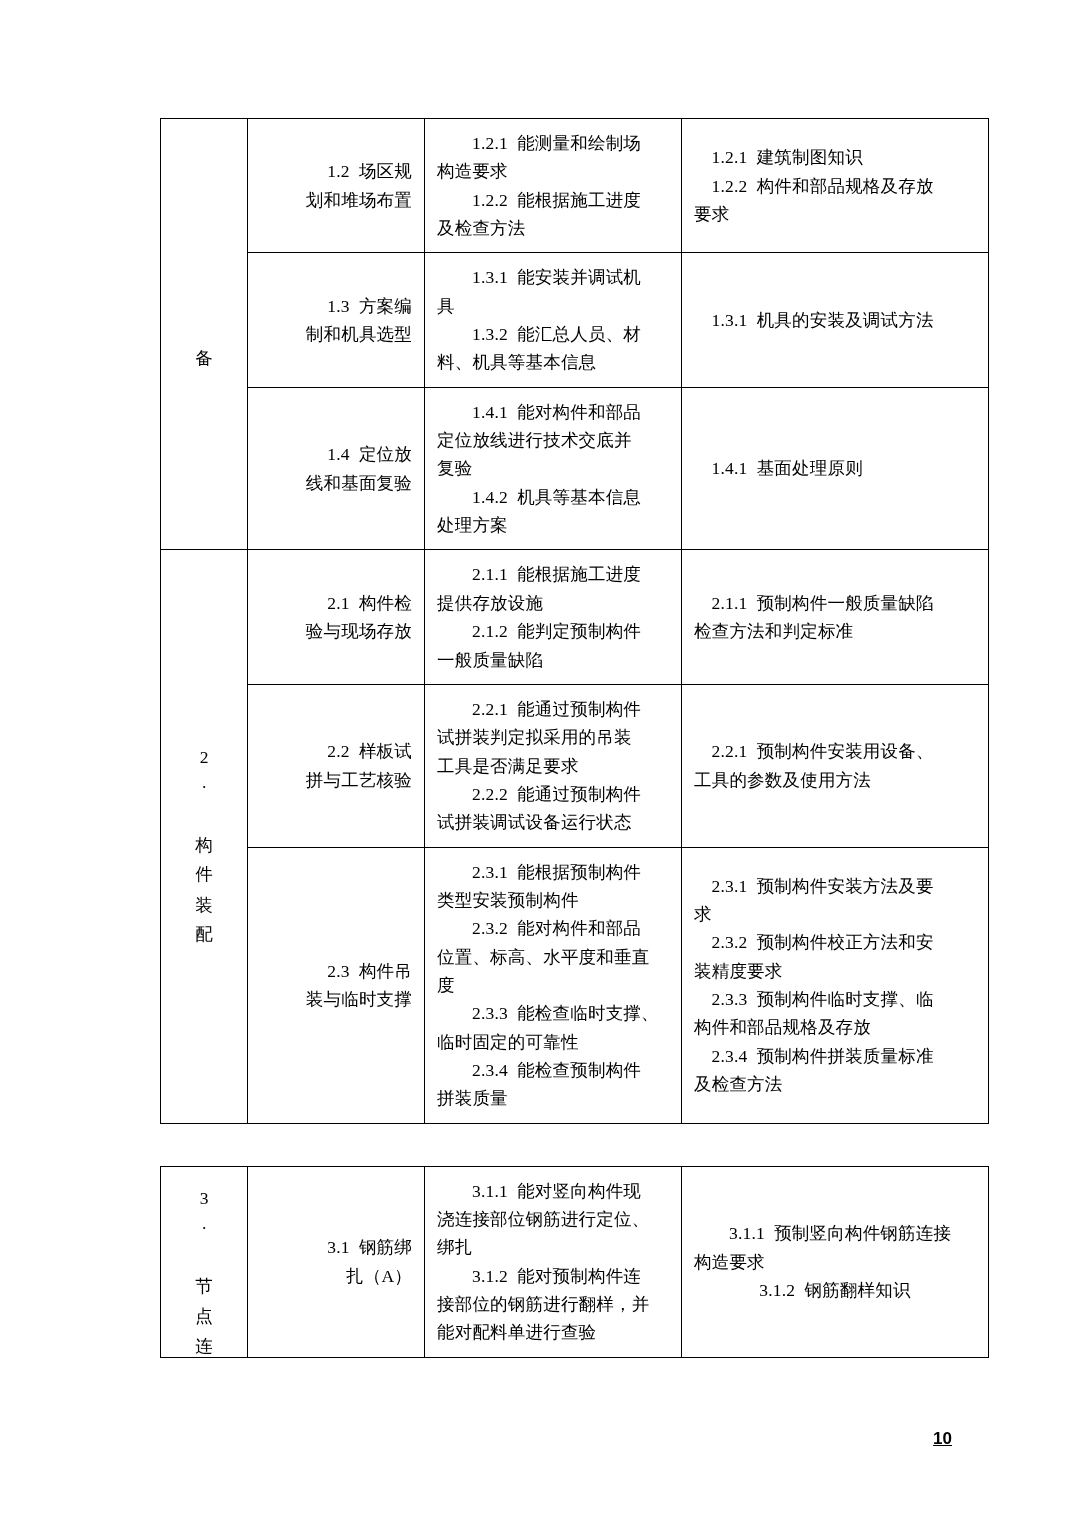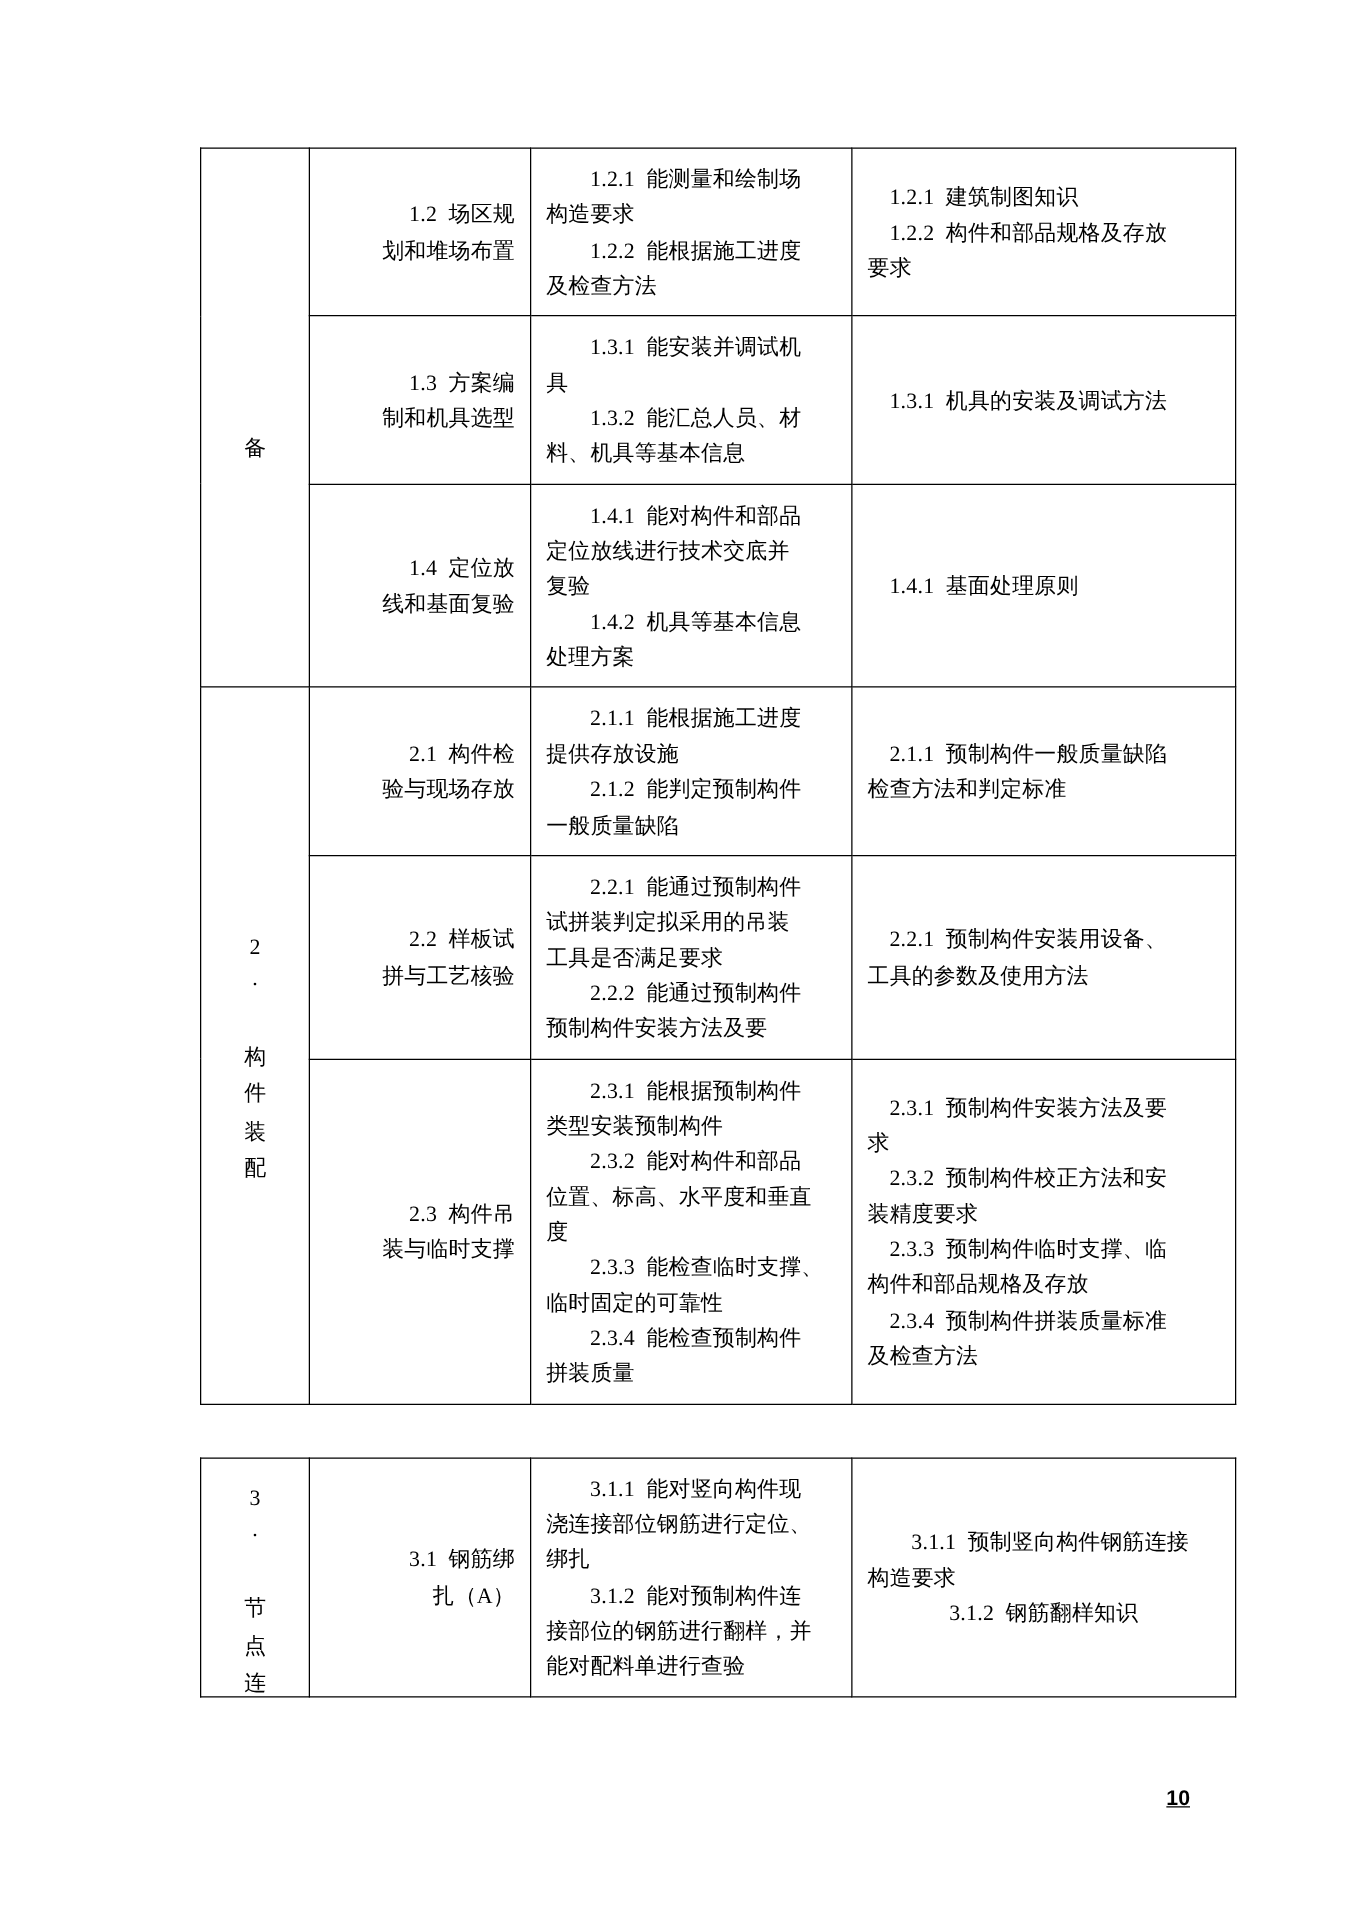--- a/index.html
+++ b/index.html
@@ -170,21 +170,21 @@
       <tr>
         <td class="col-task">
           <span class="line">2.2  样板试
 拼与工艺核验</span>
         </td>
         <td class="col-skill">
           <span class="line ind">2.2.1  能通过预制构件</span>
           <span class="line">试拼装判定拟采用的吊装</span>
           <span class="line">工具是否满足要求</span>
           <span class="line ind">2.2.2  能通过预制构件</span>
-          <span class="line">预制构件安装方法及要</span>
+          <span class="line">试拼装调试设备运行状态</span>
         </td>
         <td class="col-knowledge">
           <span class="line ind1">2.2.1  预制构件安装用设备、</span>
           <span class="line">工具的参数及使用方法</span>
         </td>
       </tr>
       <tr>
         <td class="col-task">
           <span class="line">2.3  构件吊
 装与临时支撑</span>

